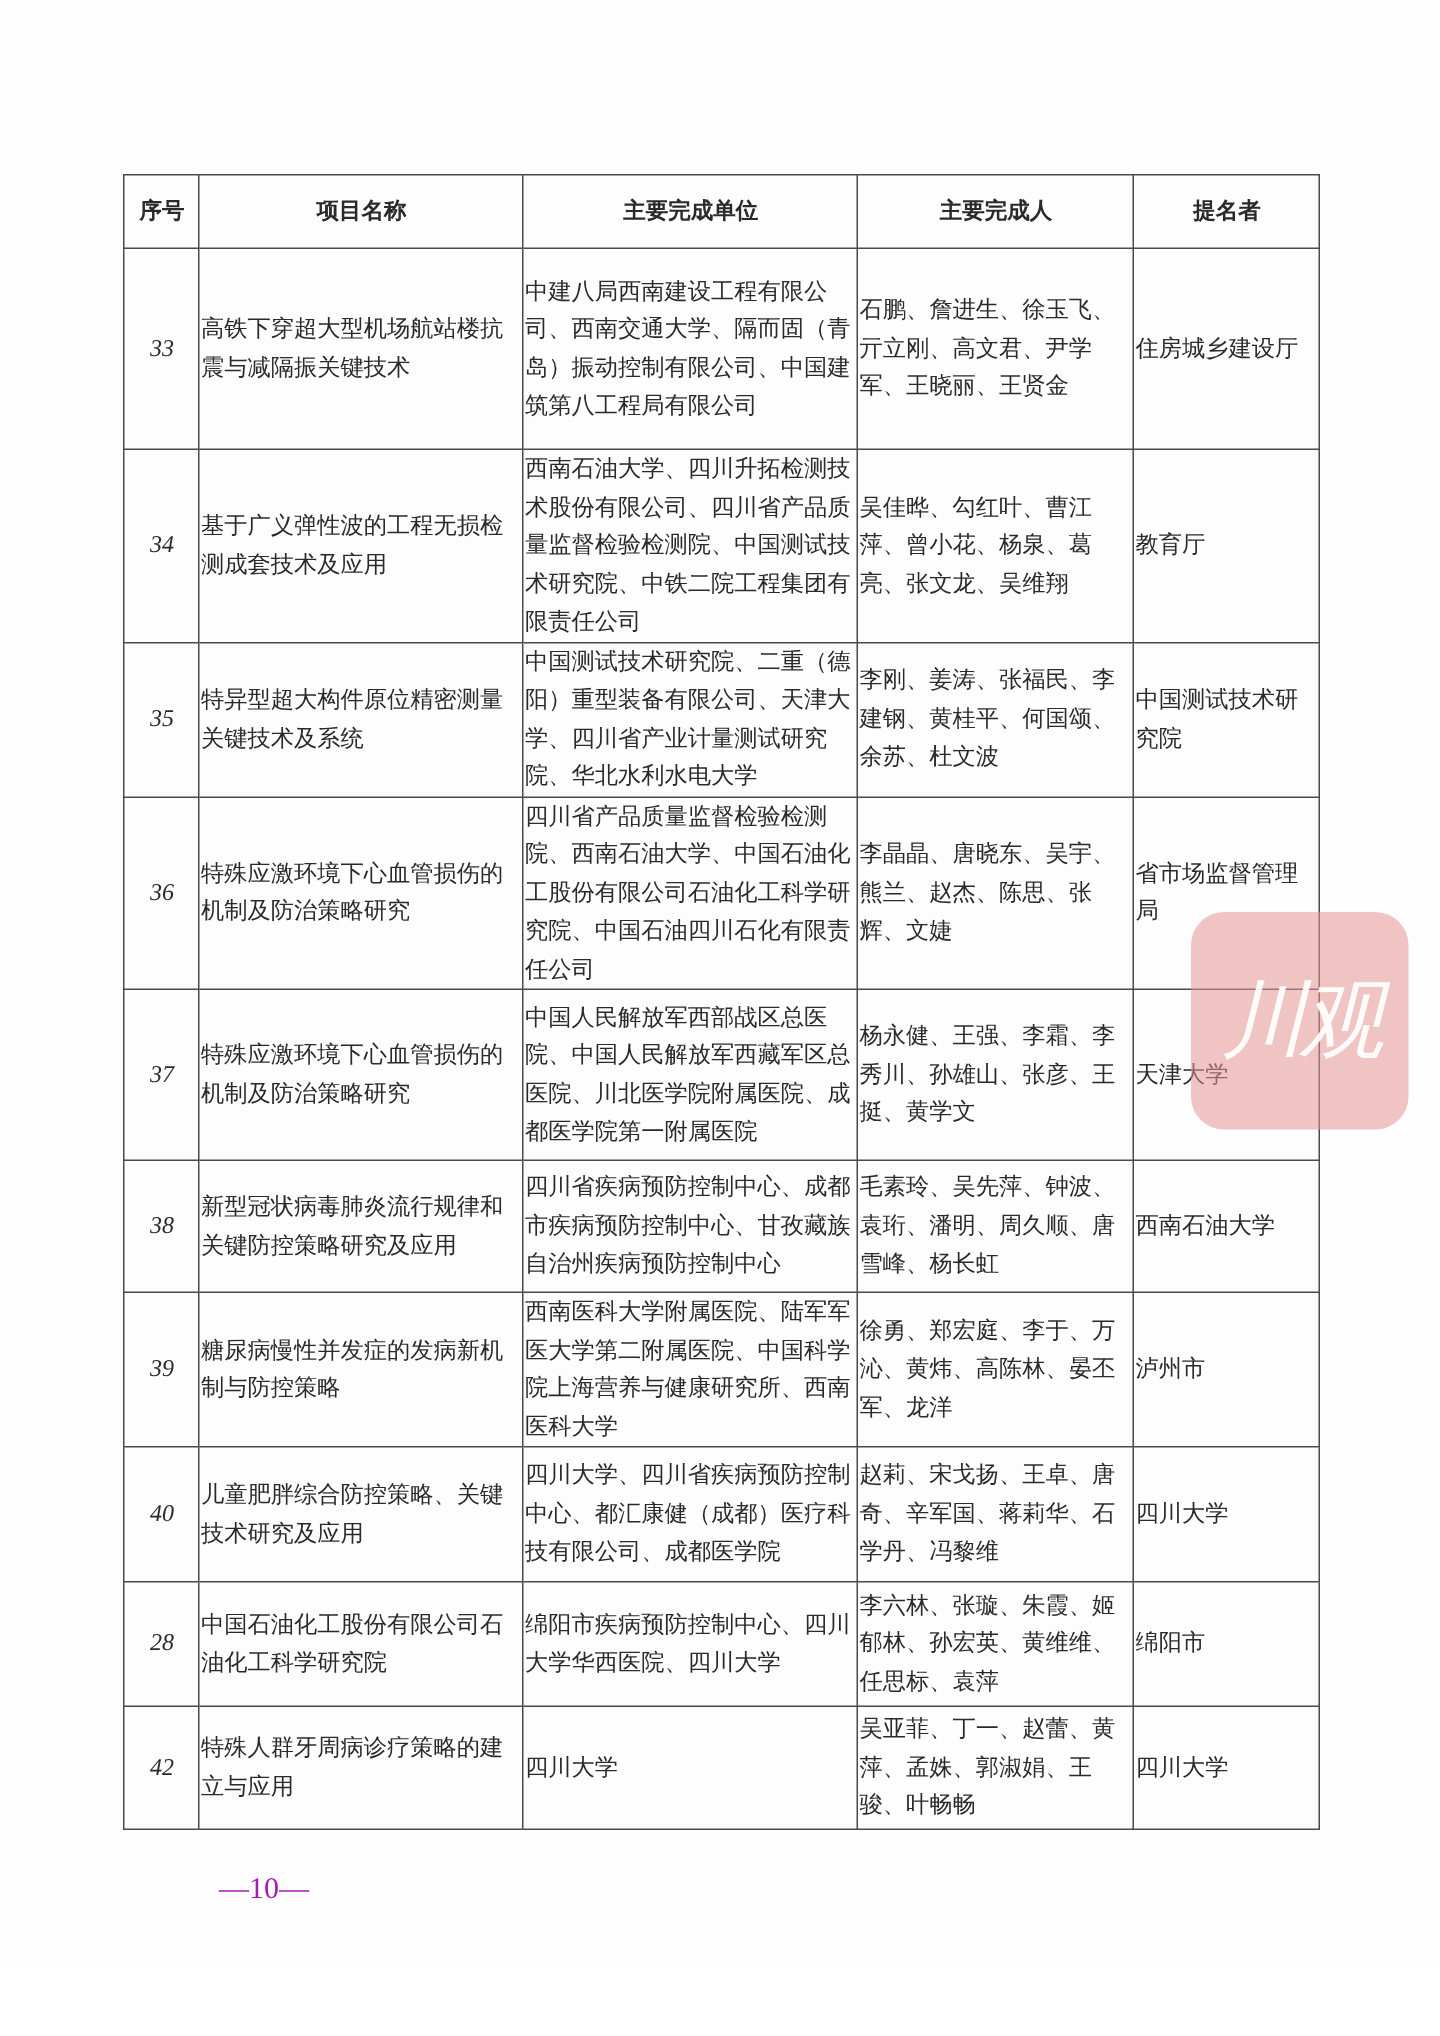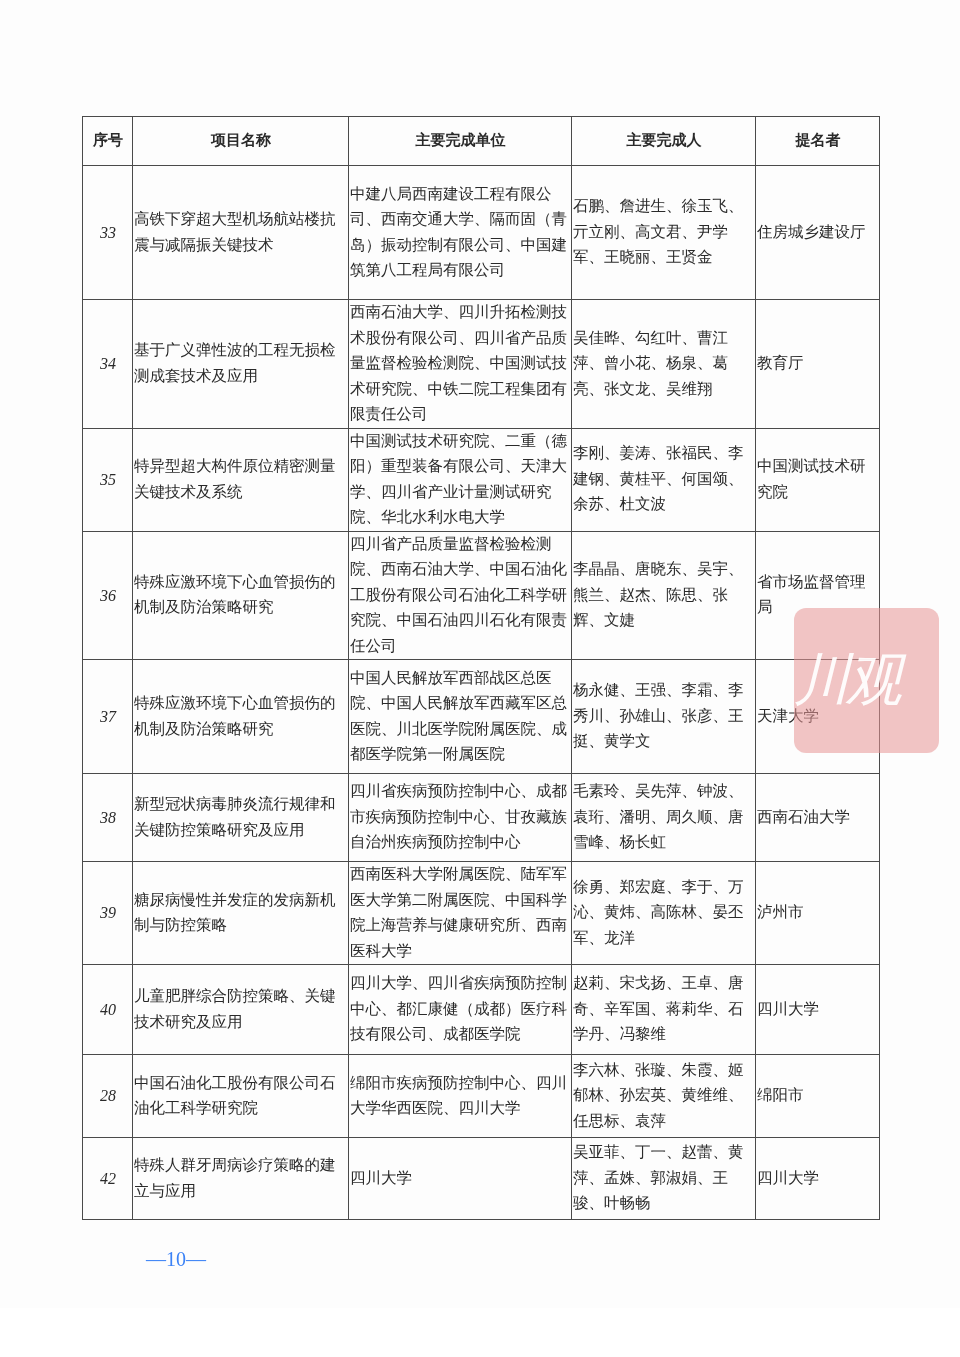--- a/index.html
+++ b/index.html
@@ -57,35 +57,35 @@
     col.c-unit { width: 223px; }
     col.c-people { width: 184px; }
     col.c-nom { width: 124px; }
 
     .page-number {
       position: absolute;
       left: 146px;
       top: 1248px;
       font-family: "Liberation Serif", "DejaVu Serif", serif;
       font-size: 20px;
-      color: #3b82f6;
+      color: #a21caf;
       letter-spacing: 0px;
     }
 
     .watermark {
       position: absolute;
       left: 794px;
       top: 608px;
       width: 145px;
       height: 145px;
-      border-radius: 12px;
+      border-radius: 22px;
       background: rgba(232, 150, 150, 0.55);
       display: flex;
       align-items: center;
-      justify-content: flex-start;
+      justify-content: center;
       pointer-events: none;
     }
     .watermark span {
       font-family: "DejaVu Serif", serif;
       font-size: 56px;
       color: rgba(255,255,255,0.92);
       font-style: italic;
       letter-spacing: -4px;
     }
   </style>

